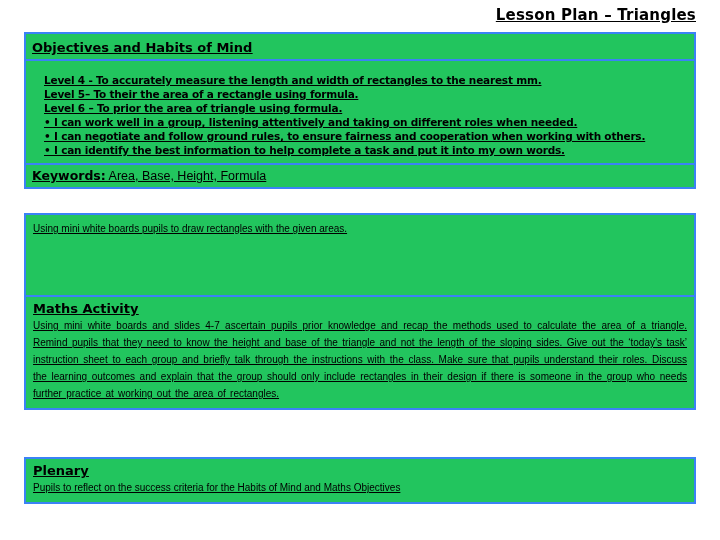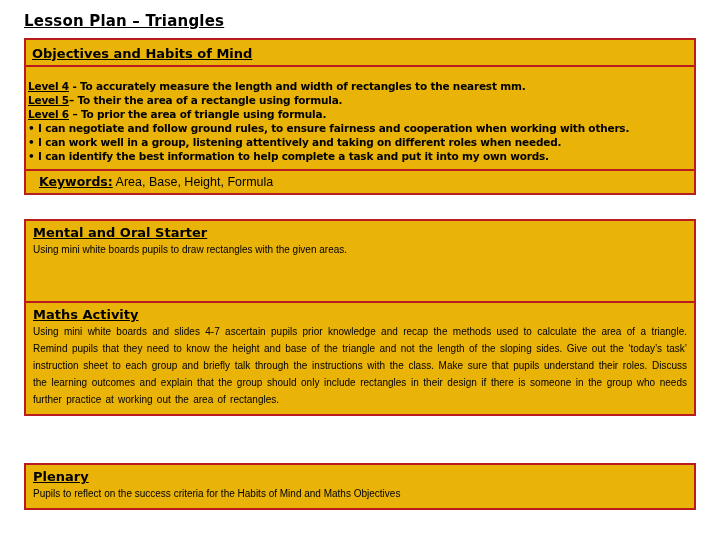--- a/index.html
+++ b/index.html
@@ -12,52 +12,53 @@
     color: #000;
   }
   .page {
     position: relative;
     width: 720px;
     height: 540px;
     box-sizing: border-box;
     padding: 6px 24px 0 24px;
   }
   .title {
-    margin: 6px 0 8px 0;
-    text-align: left;
+    margin: 0 0 8px 0;
+    text-align: right;
     font-size: 15px;
     font-weight: bold;
     text-decoration: underline;
     font-family: "DejaVu Sans", sans-serif;
     letter-spacing: 0.2px;
   }
   .box {
-    border: 2px solid #b91c1c;
+    border: 2px solid #3b82f6;
     box-sizing: border-box;
-    background: #eab308;
+    background: #22c55e;
+    text-decoration: underline;
   }
   .stacked { margin-top: -2px; }
   .heading-box { padding: 4px 6px 3px 6px; }
   .section-heading, .objectives-heading {
     font-weight: bold;
     text-decoration: underline;
     font-size: 13px;
     font-family: "DejaVu Sans", sans-serif;
   }
-  .levels-box { padding: 12px 6px 6px 2px; }
+  .levels-box { padding: 12px 6px 6px 18px; }
   .level-line, .bullet-line {
     font-family: "DejaVu Sans", sans-serif;
     font-weight: bold;
     font-size: 10.5px;
     letter-spacing: -0.2px;
     line-height: 14px;
     white-space: nowrap;
   }
   .level-label { text-decoration: underline; }
-  .keywords-box { padding: 3px 6px 4px 13px; font-size: 12.5px; }
+  .keywords-box { padding: 3px 6px 4px 6px; font-size: 12.5px; }
   .keyword-label {
     font-weight: bold;
     text-decoration: underline;
     font-family: "DejaVu Sans", sans-serif;
     font-size: 12.5px;
   }
   .group-gap { height: 24px; }
   .section-box { padding: 4px 7px 6px 7px; }
   .section-text {
     font-size: 10px;
@@ -82,33 +83,32 @@
   <div class="box stacked levels-box">
     <div class="level-line">
       <span class="level-label">Level 4</span><span>  - To accurately measure the length and width of rectangles to the nearest mm.</span>
     </div>
     <div class="level-line">
       <span class="level-label">Level 5</span><span>– To their the area of a rectangle using formula.</span>
     </div>
     <div class="level-line">
       <span class="level-label">Level 6</span><span> – To prior the area of  triangle using formula.</span>
     </div>
+    <div class="bullet-line">• I can work well in a group, listening attentively and taking on different roles when needed.</div>
     <div class="bullet-line">• I can negotiate and follow ground rules, to ensure fairness and cooperation when working with others.</div>
-    <div class="bullet-line">• I can work well in a group, listening attentively and taking on different roles when needed.</div>
     <div class="bullet-line">• I can identify the best information to help complete a task and put it into my own words.</div>
   </div>
 
   <div class="box stacked keywords-box">
     <span class="keyword-label">Keywords:</span><span> Area, Base, Height, Formula</span>
   </div>
 
   <div class="group-gap"></div>
 
   <div class="box section-box starter-box">
-    <div class="section-heading">Mental and Oral Starter</div>
     <div class="section-text">Using mini white boards pupils to draw rectangles with the given areas.</div>
   </div>
 
   <div class="box stacked section-box main-box">
     <div class="section-heading">Maths Activity</div>
     <div class="section-text justify">Using mini white boards and slides 4-7 ascertain pupils prior knowledge and recap the methods used to calculate the area of a triangle.  Remind pupils that they need to know the height and base of the triangle and not the length of the sloping sides. Give out the ‘today’s task’ instruction sheet to each group and briefly talk through the instructions with the class. Make sure that pupils understand their roles. Discuss the learning outcomes and explain that the group should only include rectangles in their design if there is someone in the group who needs further practice at working out the area of rectangles.</div>
   </div>
 
   <div class="box stacked section-box plenary-box">
     <div class="section-heading">Plenary</div>

